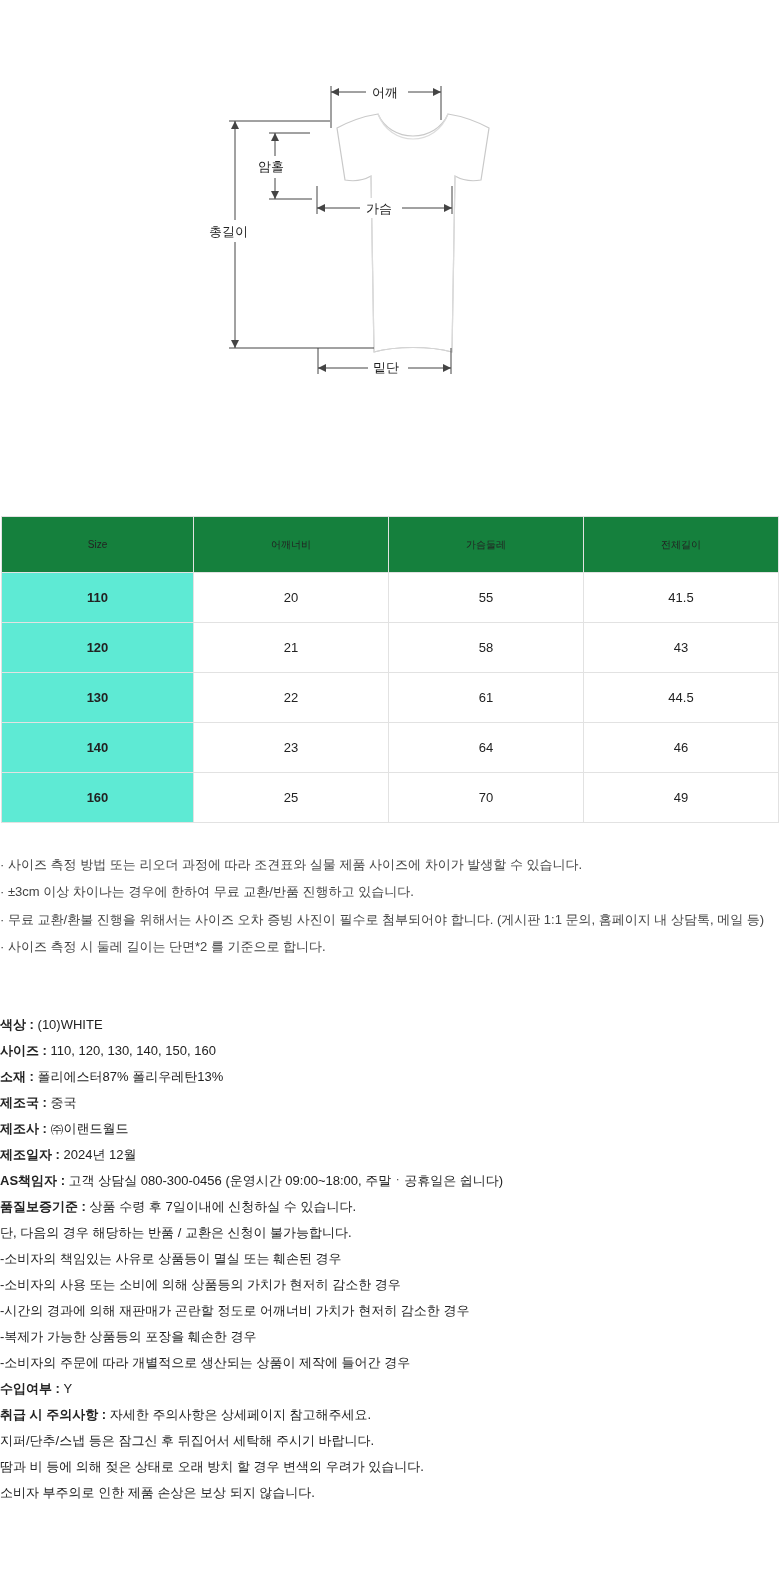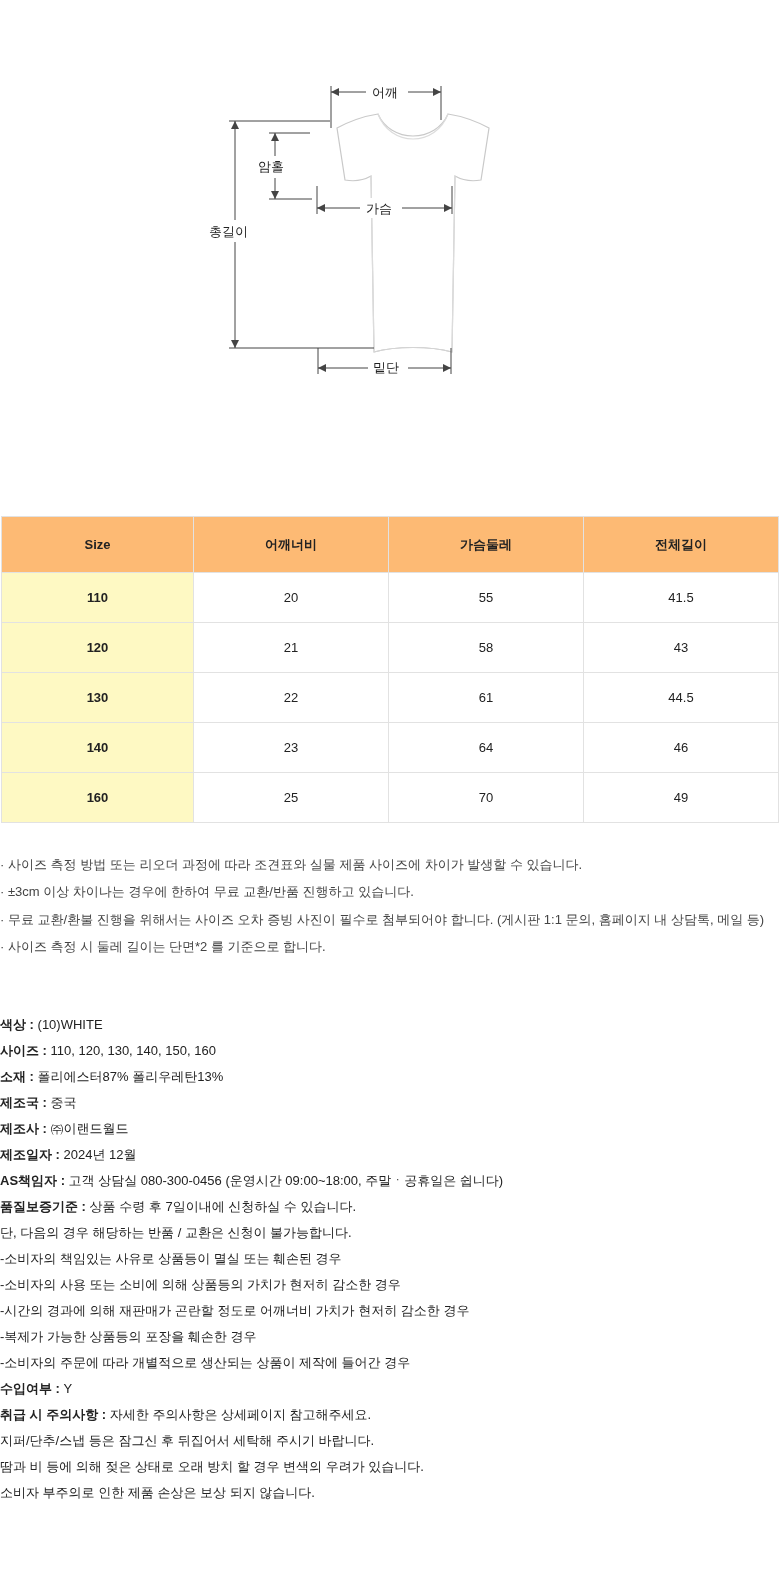--- a/index.html
+++ b/index.html
@@ -36,28 +36,28 @@
   }
   table.size-table th,
   table.size-table td {
     border: 1px solid #e2e2e2;
     text-align: center;
     height: 50px;
     font-weight: 400;
     color: #222;
   }
   table.size-table thead th {
-    background: #fdba74;
-    font-weight: bold;
-    font-size: 13px;
+    background: #15803d;
+    font-weight: normal;
+    font-size: 10px;
     height: 56px;
   }
   table.size-table tbody td:first-child {
     font-weight: bold;
-    background: #fef9c3;
+    background: #5eead4;
   }
   table.size-table tbody tr td { font-size: 13px; }
   .col-size { width: 192px; }
   .col-other { width: 195px; }
 
   .unit-note {
     font-size: 12px;
     color: #999;
     margin: 10px 0 0 2px;
   }

